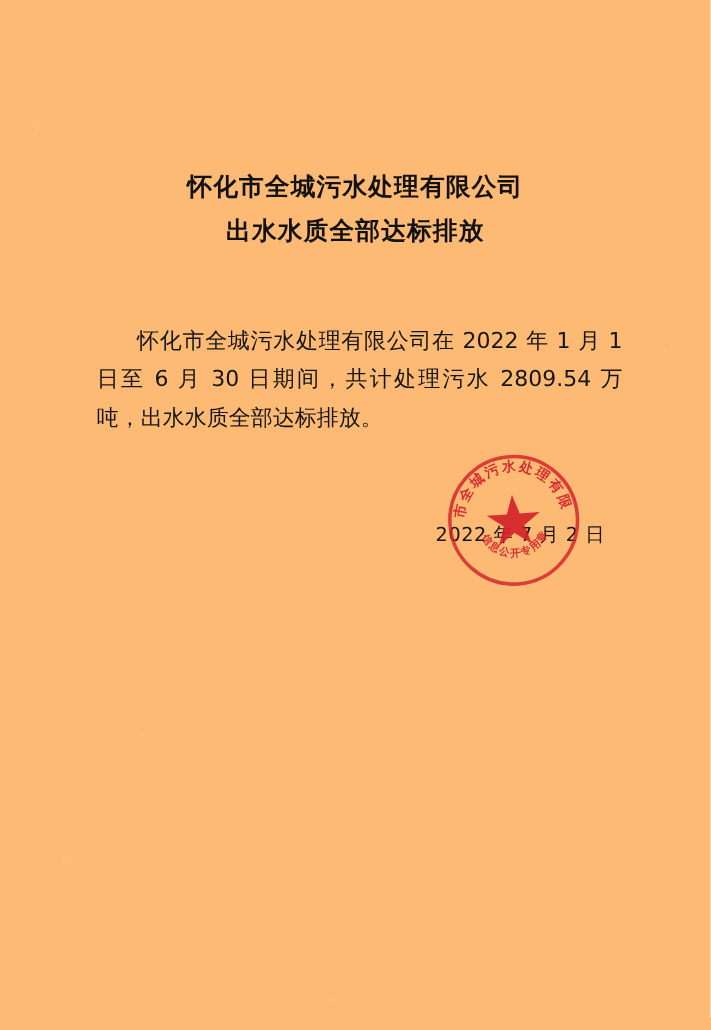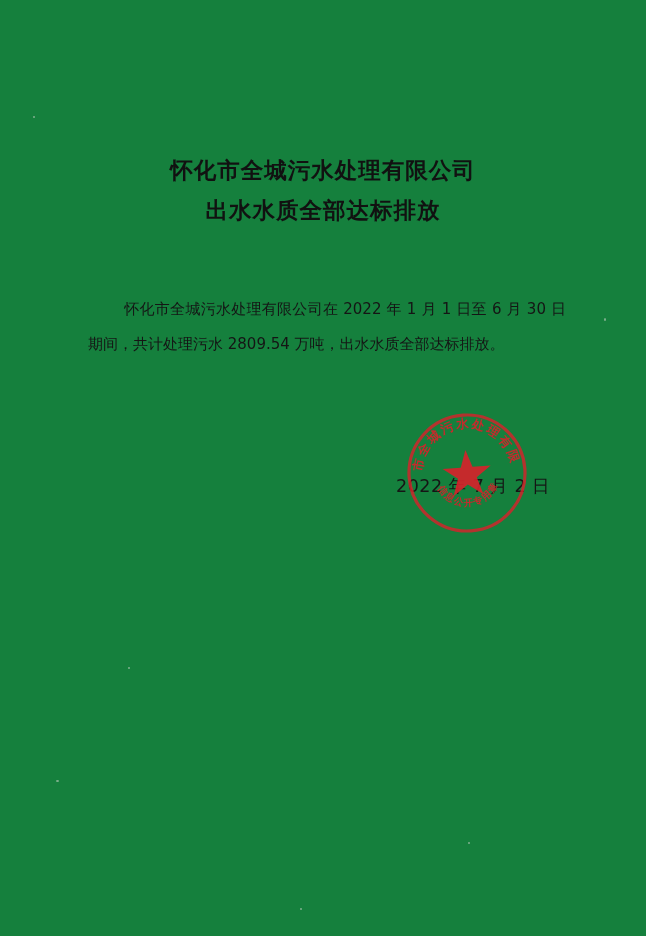--- a/index.html
+++ b/index.html
@@ -12,21 +12,21 @@
     height: 936px;
     position: relative;
     overflow: hidden;
     font-family: "Liberation Serif", "DejaVu Serif", serif;
     color: #1a1a1a;
   }
 
   .page {
     position: absolute;
     inset: 0;
-    background: #15803d;
+    background: #fdba74;
   }
 
   
   .speck {
     position: absolute;
     background: #d8d8d4;
     border-radius: 50%;
     opacity: .55;
   }
 
@@ -46,21 +46,21 @@
   .doc-title .line2 {
     display: block;
   }
 
   .body-text {
     position: absolute;
     left: 88px;
     width: 478px;
     top: 292px;
     font-family: "DejaVu Sans", "Liberation Sans", sans-serif;
-    font-size: 15px;
+    font-size: 20px;
     line-height: 35px;
     text-align: justify;
     text-justify: inter-ideograph;
     color: #151515;
   }
   .body-text .indent {
     display: inline-block;
     width: 36px;
   }
 

